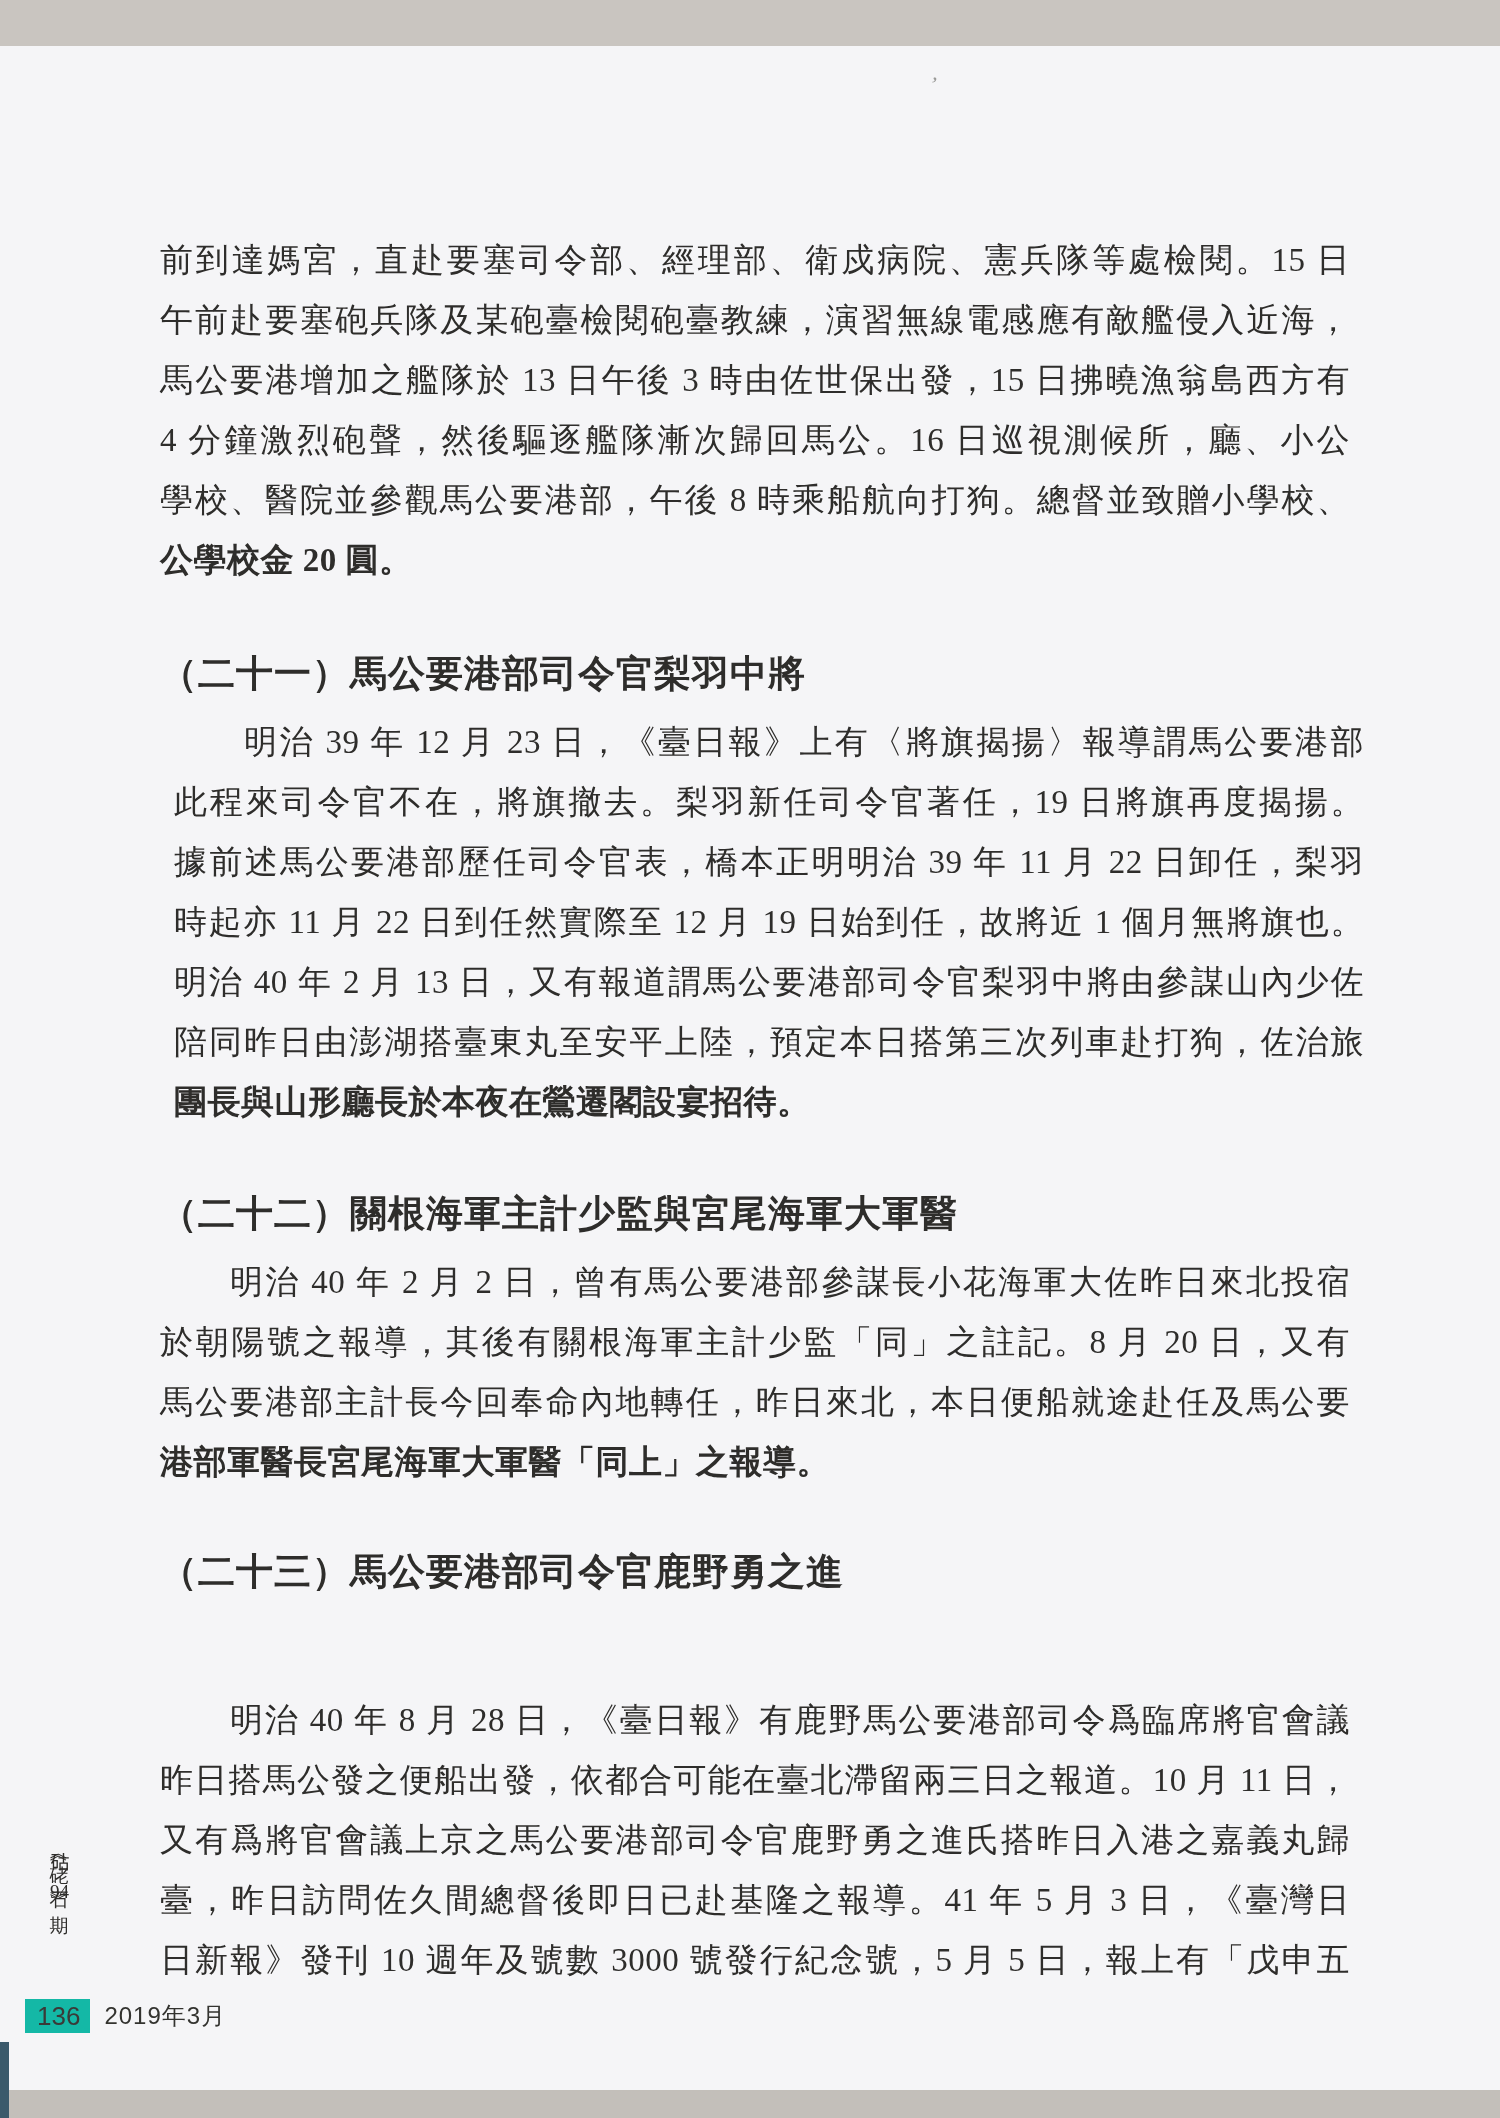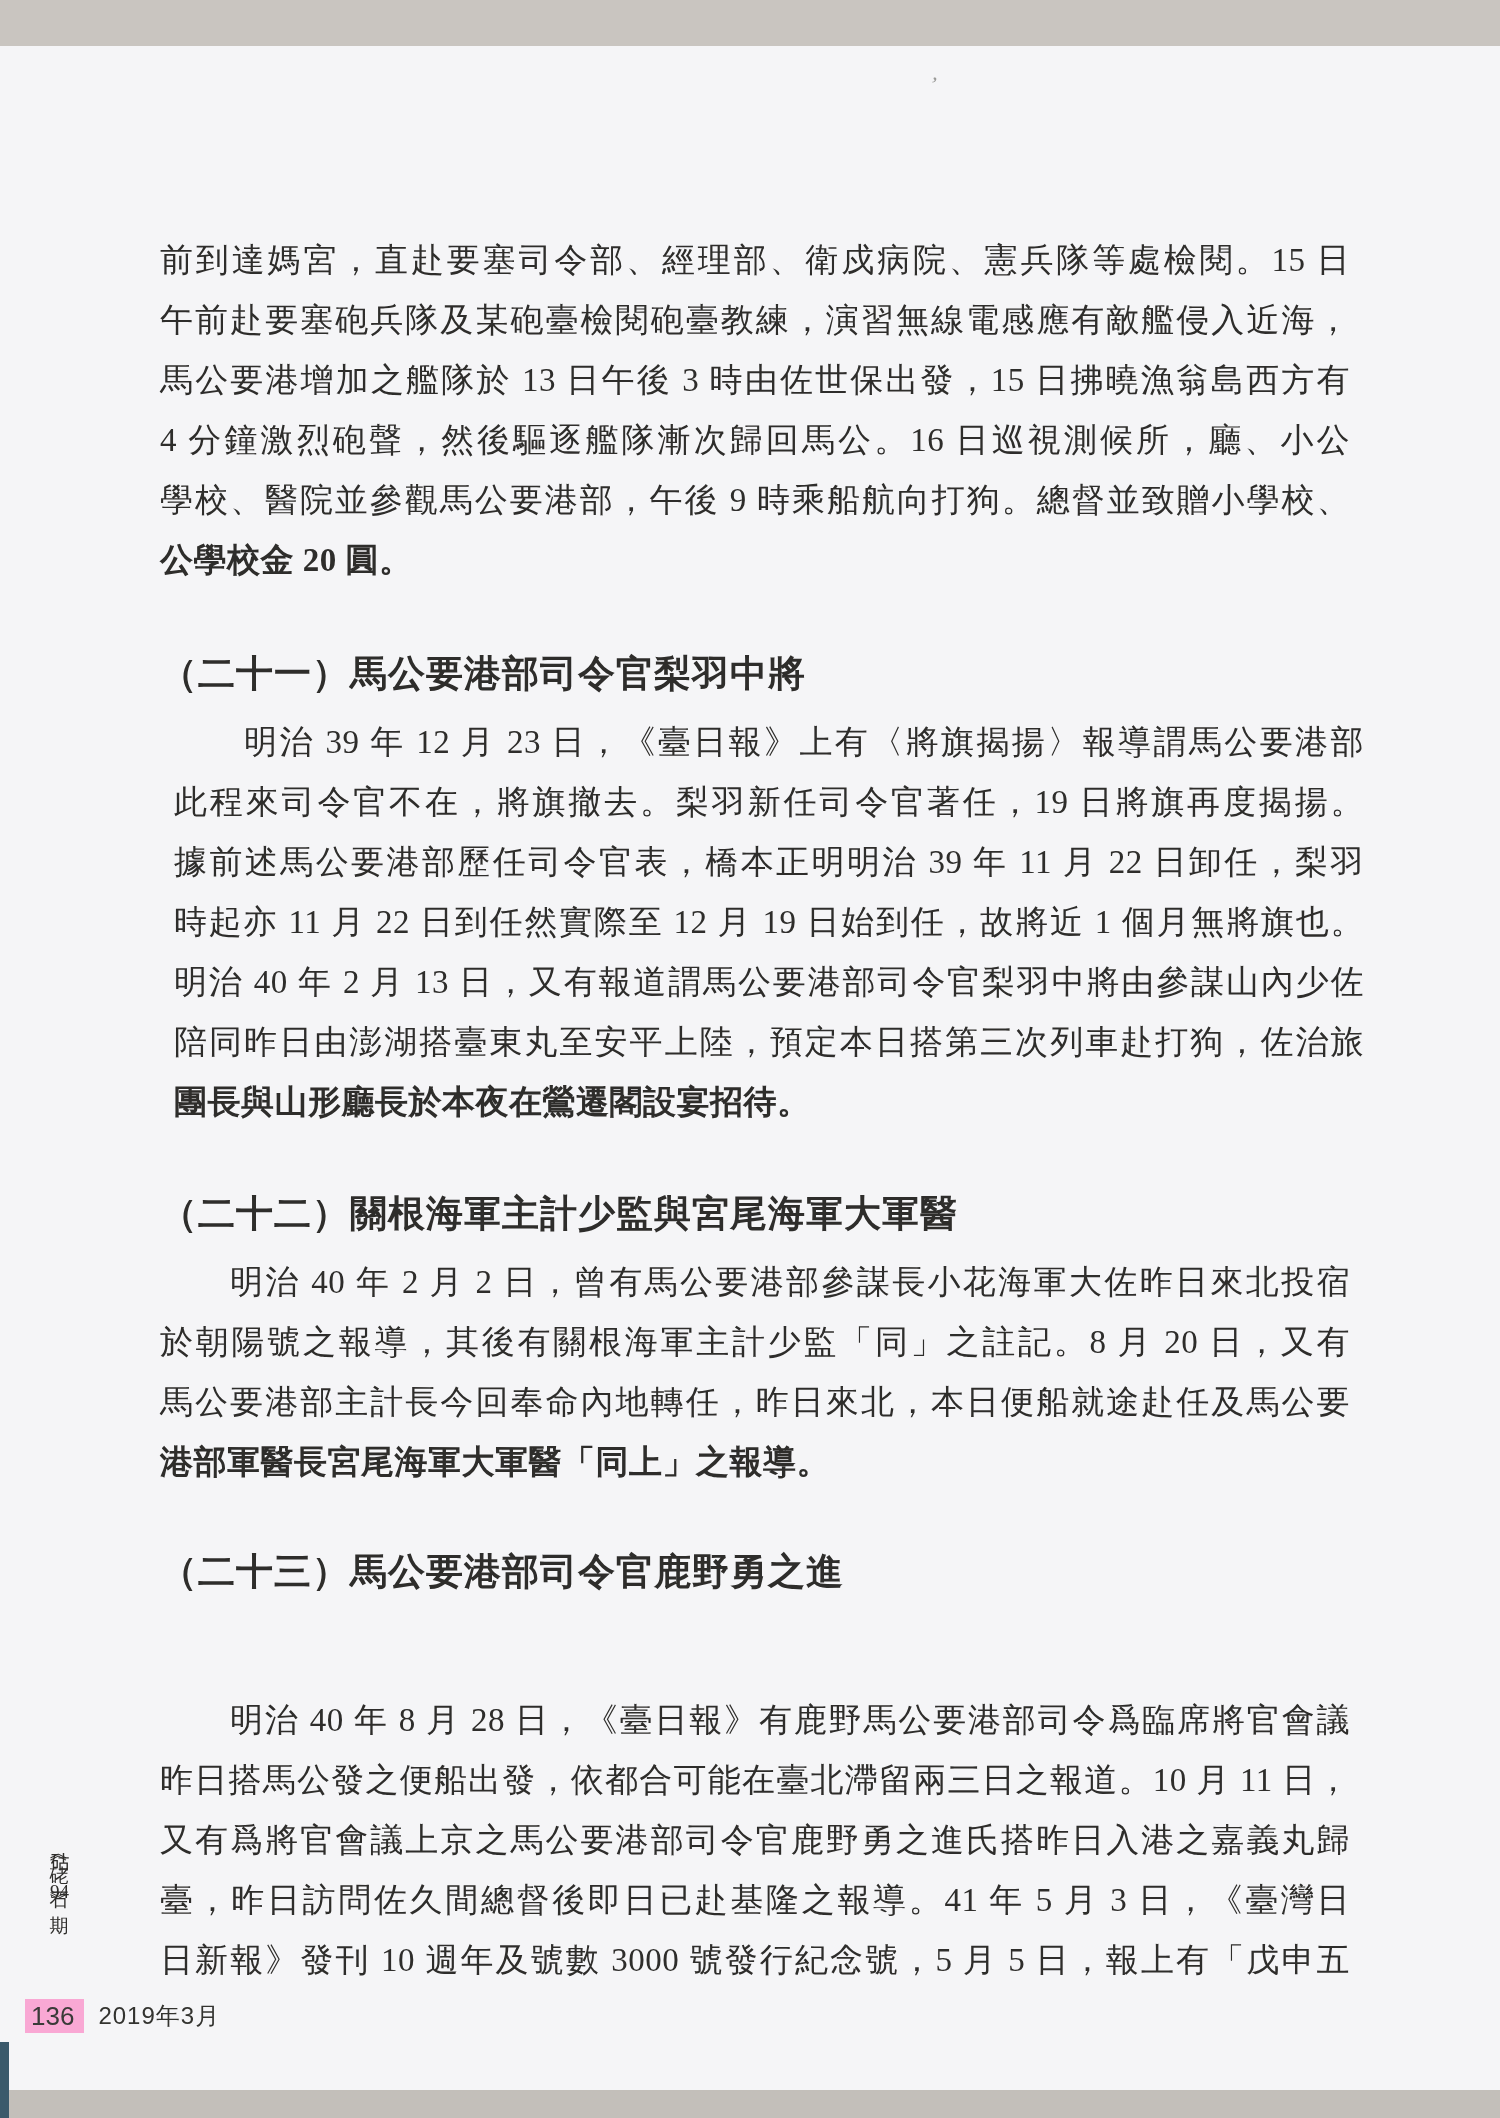--- a/index.html
+++ b/index.html
@@ -41,22 +41,22 @@
     font-size:19px;letter-spacing:3px;color:#2e2d2b;
   }
   .spine .tcy{text-combine-upright:all;letter-spacing:0;}
 
   .footer-row{
     position:absolute;left:25px;top:1998px;height:36px;
     display:flex;align-items:center;gap:14px;
     font-family:"Liberation Sans","DejaVu Sans",sans-serif;
   }
   .page-badge{
-    background:#f9a8d4;color:#3a3a38;
-    font-size:26px;line-height:34px;padding:0 10px 0 6px;
+    background:#14b8a6;color:#3a3a38;
+    font-size:26px;line-height:34px;padding:0 10px 0 12px;
   }
   .issue-date{font-size:24px;color:#33332f;letter-spacing:1px;}
 
   .artifact{
     position:absolute;left:930px;top:72px;font-size:22px;color:#9a9a98;
     transform:rotate(12deg);
   }
 </style>
 </head>
 <body>
@@ -64,21 +64,21 @@
 <div class="band-top"></div>
 <div class="band-bottom"></div>
 <div class="spine-strip"></div>
 <div class="artifact">’</div>
 
 <div class="content p1">
   <div class="bodyline">前到達媽宮，直赴要塞司令部、經理部、衛戍病院、憲兵隊等處檢閱。15 日</div>
   <div class="bodyline">午前赴要塞砲兵隊及某砲臺檢閱砲臺教練，演習無線電感應有敵艦侵入近海，</div>
   <div class="bodyline">馬公要港增加之艦隊於 13 日午後 3 時由佐世保出發，15 日拂曉漁翁島西方有</div>
   <div class="bodyline">4 分鐘激烈砲聲，然後驅逐艦隊漸次歸回馬公。16 日巡視測候所，廳、小公</div>
-  <div class="bodyline">學校、醫院並參觀馬公要港部，午後 9 時乘船航向打狗。總督並致贈小學校、</div>
+  <div class="bodyline">學校、醫院並參觀馬公要港部，午後 8 時乘船航向打狗。總督並致贈小學校、</div>
   <div class="bodyline last">公學校金 20 圓。</div>
 </div>
 
 <div class="heading h21">（二十一）馬公要港部司令官梨羽中將</div>
 <div class="content p21">
   <div class="bodyline fl">明治 39 年 12 月 23 日，《臺日報》上有〈將旗揭揚〉報導謂馬公要港部</div>
   <div class="bodyline">此程來司令官不在，將旗撤去。梨羽新任司令官著任，19 日將旗再度揭揚。</div>
   <div class="bodyline">據前述馬公要港部歷任司令官表，橋本正明明治 39 年 11 月 22 日卸任，梨羽</div>
   <div class="bodyline">時起亦 11 月 22 日到任然實際至 12 月 19 日始到任，故將近 1 個月無將旗也。</div>
   <div class="bodyline">明治 40 年 2 月 13 日，又有報道謂馬公要港部司令官梨羽中將由參謀山內少佐</div>

